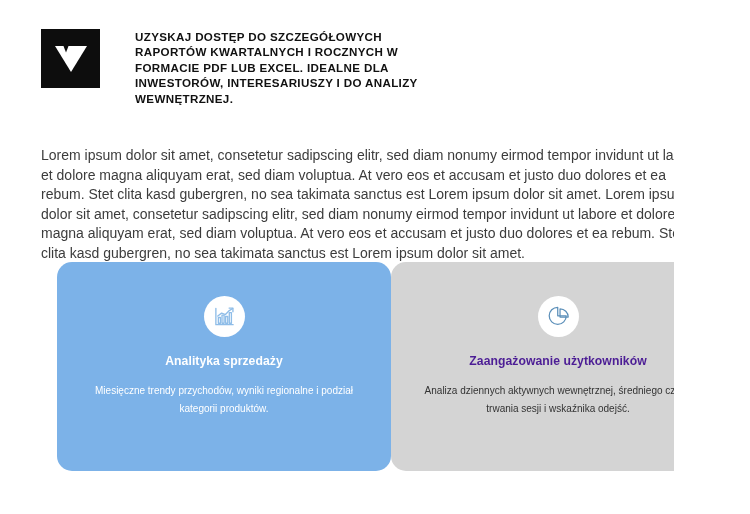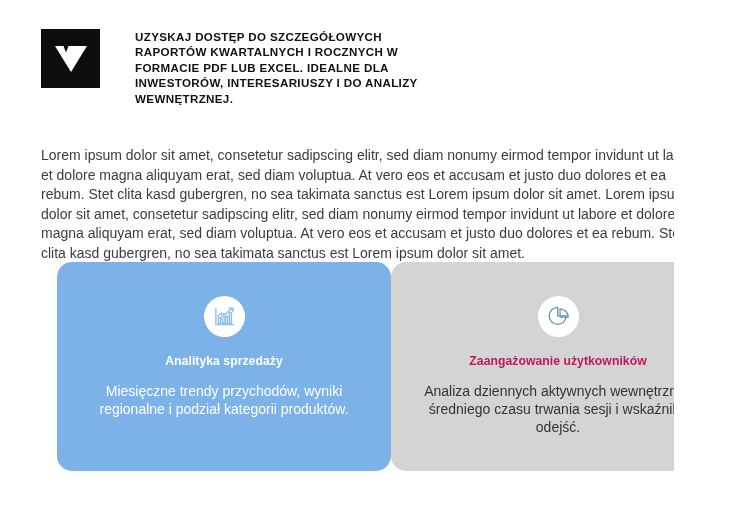--- a/index.html
+++ b/index.html
@@ -109,29 +109,29 @@
 
   .card-title {
     font-size: 12.2px;
     font-weight: bold;
     line-height: 16px;
     letter-spacing: 0.05px;
     margin-bottom: 13px;
   }
 
   .card-body {
-    font-size: 14px;
+    font-size: 10px;
     line-height: 18.2px;
   }
 
   .card-blue .card-title,
   .card-blue .card-body { color: #ffffff; }
 
   .card-gray .card-title,
-  .card-lightgray .card-title { color: #be185d; }
+  .card-lightgray .card-title { color: #4c1d95; }
 
   .card-gray .card-body,
   .card-lightgray .card-body { color: #333333; }
 </style>
 </head>
 <body>
 
 <div class="page">
 
   <div class="header">

